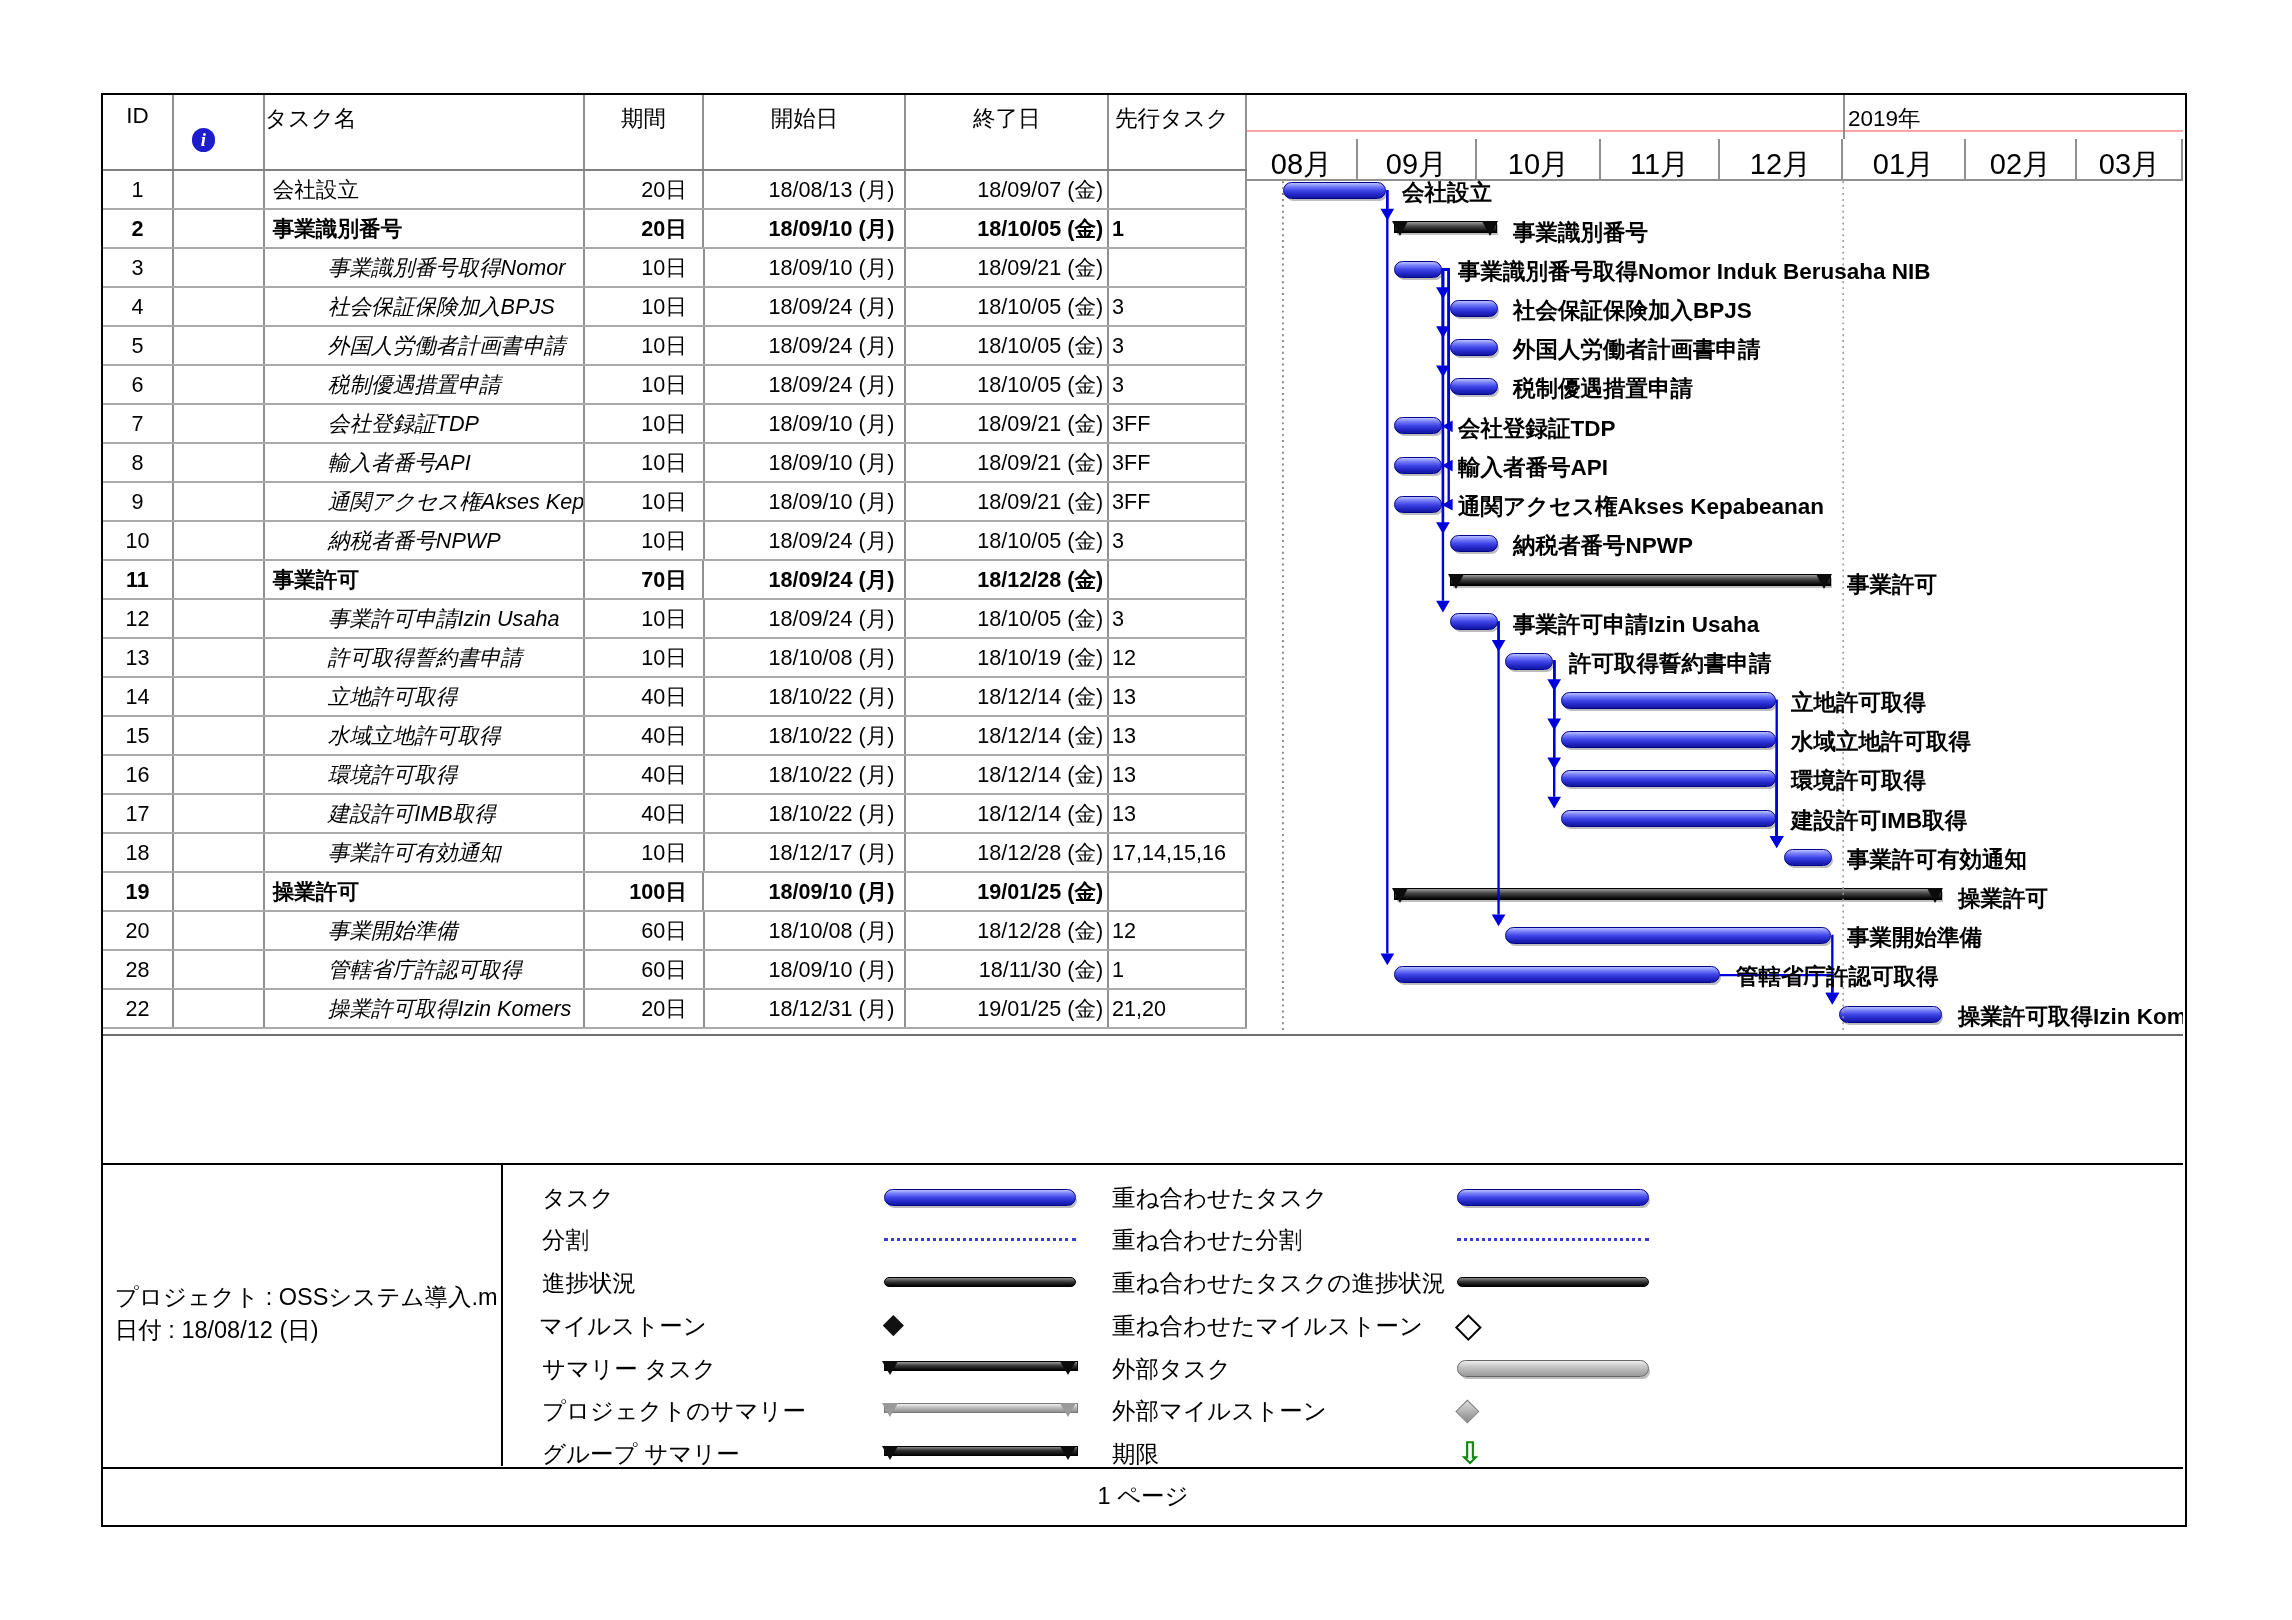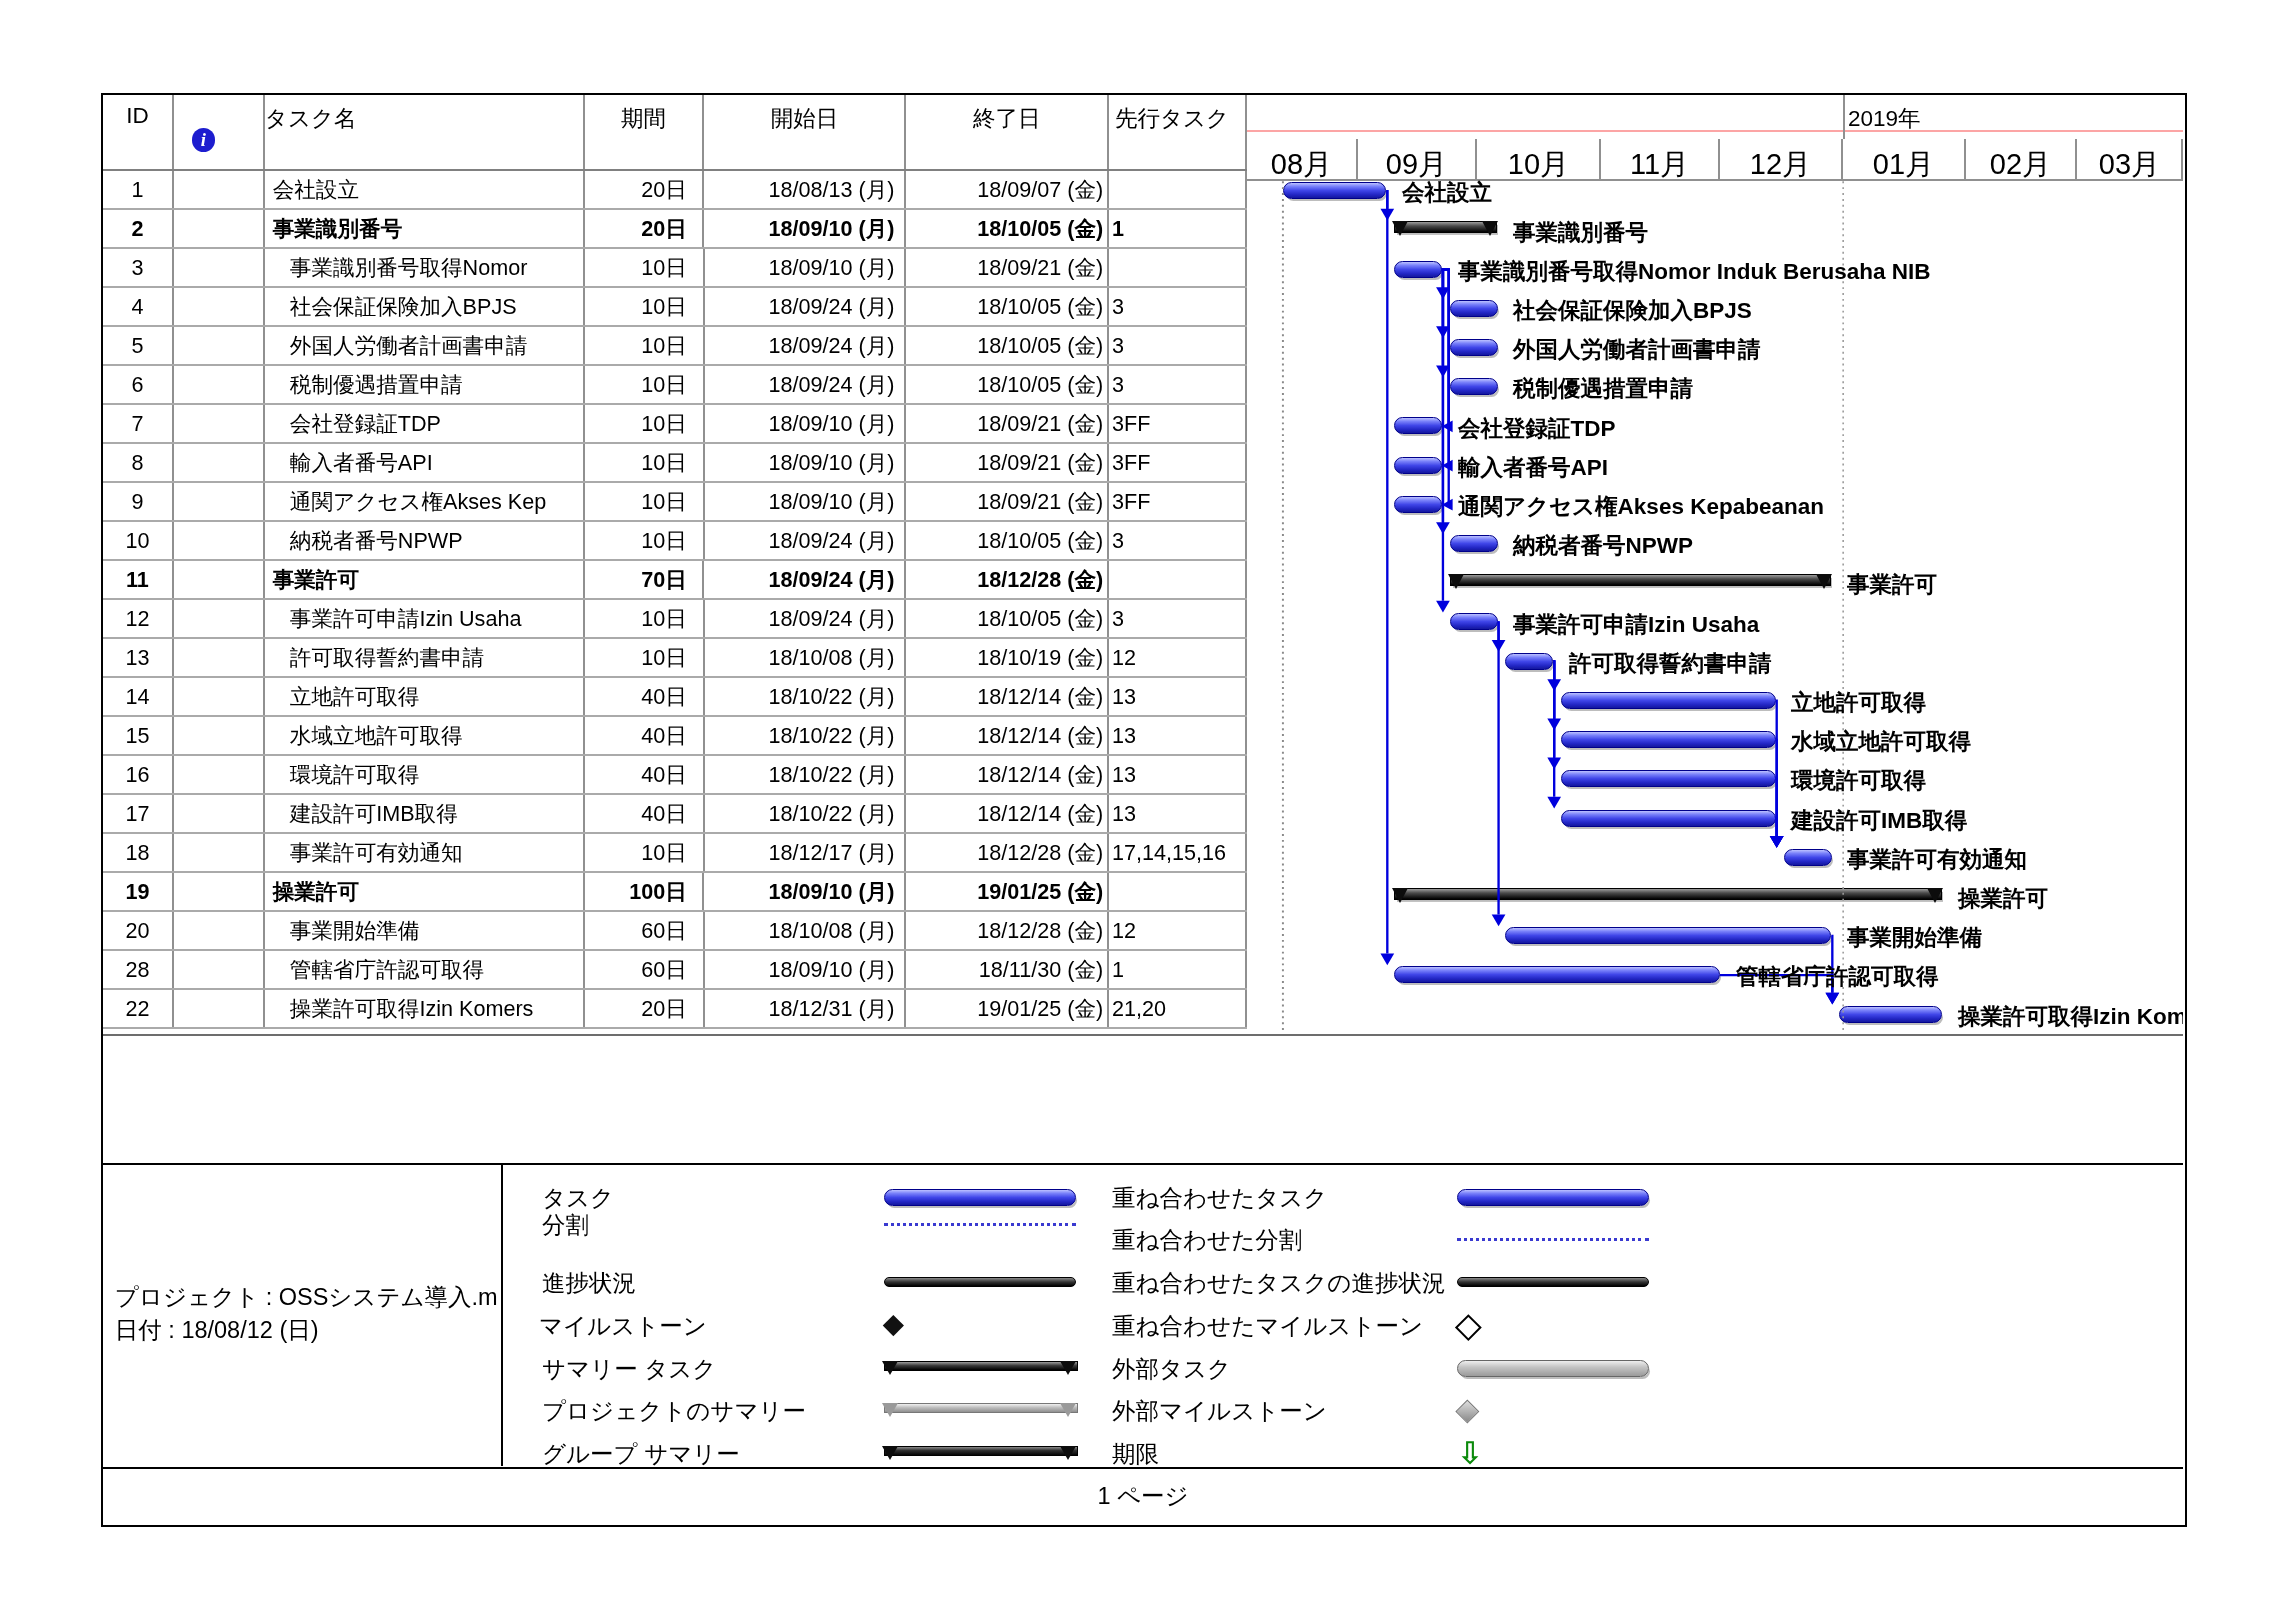--- a/index.html
+++ b/index.html
@@ -26,21 +26,21 @@
   .tc{box-sizing:border-box;border-right:2px solid #909090;font-size:21.6px;line-height:37px;
       white-space:nowrap;overflow:hidden;}
   .tc.c-id{width:71px;text-align:center;}
   .tc.c-info{width:91px;}
   .tc.c-name{width:320px;padding-left:7.8px;}
   .tc.c-dur{width:120px;text-align:right;padding-right:15.7px;}
   .tc.c-start{width:202px;text-align:right;padding-right:9.8px;}
   .tc.c-fin{width:203px;text-align:right;padding-right:3.9px;}
   .tc.c-pred{width:138px;padding-left:2.9px;}
   .trow.bold .tc{font-weight:bold;}
-  .tc.lvl1{padding-left:25px;}
+  .tc.lvl1{padding-left:63px;font-style:italic;}
   .tbl-bottom{position:absolute;left:0;top:939px;width:2080px;border-top:2px solid #6d6d6d;z-index:3;}
   
   .chart{position:absolute;left:1144px;top:0;width:936px;height:939px;overflow:hidden;z-index:2;}
   .yearrow{position:absolute;left:0;top:0;width:936px;height:37px;border-bottom:2px solid #fca5a5;
            box-sizing:border-box;}
   .yearlabel{position:absolute;left:601px;top:7.8px;font-size:22.5px;}
   .yeardiv{position:absolute;left:596px;top:0;width:0;height:44px;border-left:2px solid #909090;}
   .monthrow{position:absolute;left:0;top:44px;width:936px;height:42px;border-bottom:2px solid #909090;
             box-sizing:border-box;}
   .mcell{position:absolute;top:0;height:40px;box-sizing:border-box;border-right:2px solid #909090;
@@ -430,21 +430,21 @@
         <div>プロジェクト : OSSシステム導入.mpp</div>
         <div>日付 : 18/08/12 (日)</div>
       </div>
       <div id="legendL">
           <div class="legitem" style="top: 11.8px; left: 0px; width: 2080px;">
             <span class="leglabel" style="left: 439px;">タスク</span>
             <div class="legswatch" style="left: 781px;">
               <div class="sw-task"></div>
             </div>
           </div>
-          <div class="legitem" style="top: 39px; left: 0px; width: 2080px;">
+          <div class="legitem" style="top: 54px; left: 0px; width: 2080px;">
             <span class="leglabel" style="left: 439px;">分割</span>
             <div class="legswatch" style="left: 781px;">
               <div class="sw-split"></div>
             </div>
           </div>
           <div class="legitem" style="top: 97px; left: 0px; width: 2080px;">
             <span class="leglabel" style="left: 439px;">進捗状況</span>
             <div class="legswatch" style="left: 781px;">
               <div class="sw-progress"></div>
             </div>

